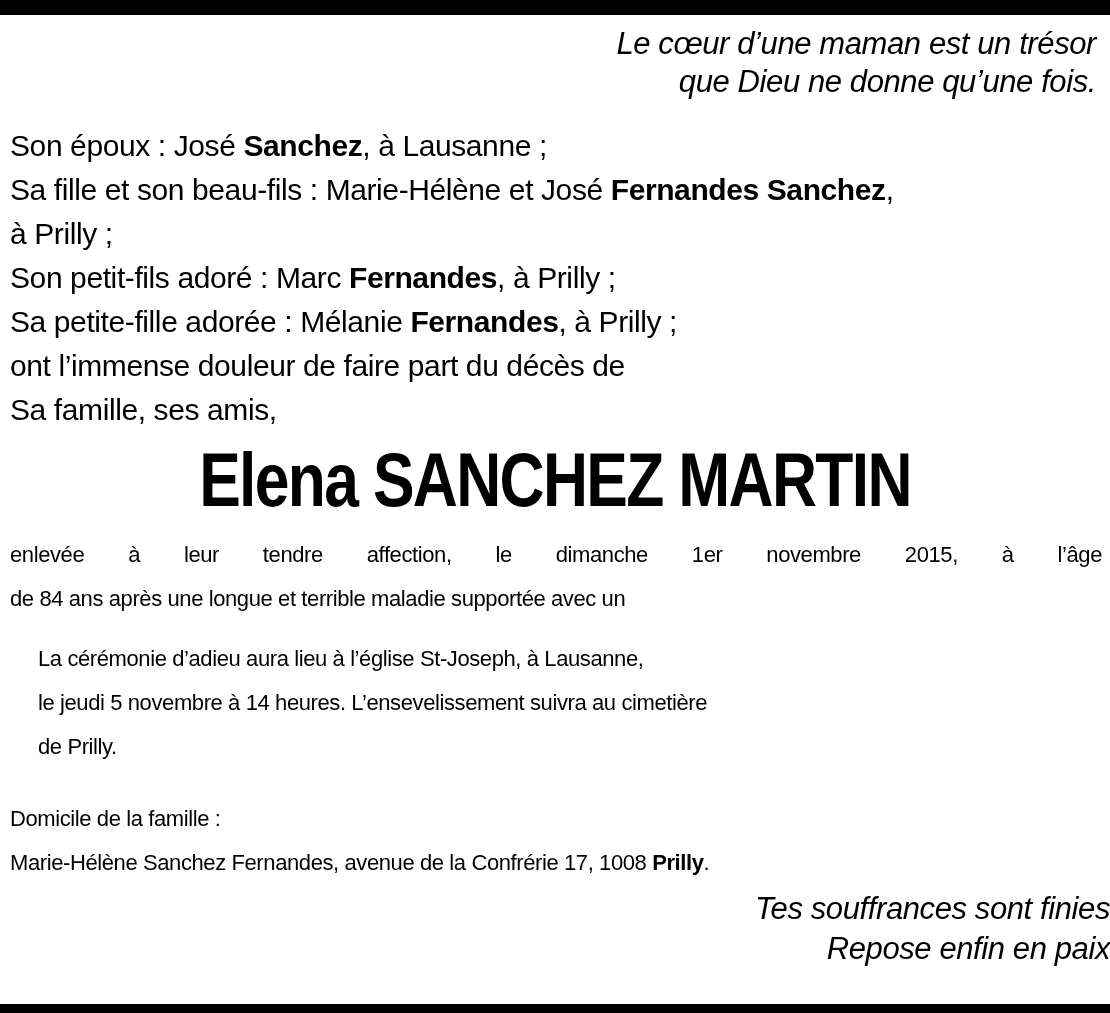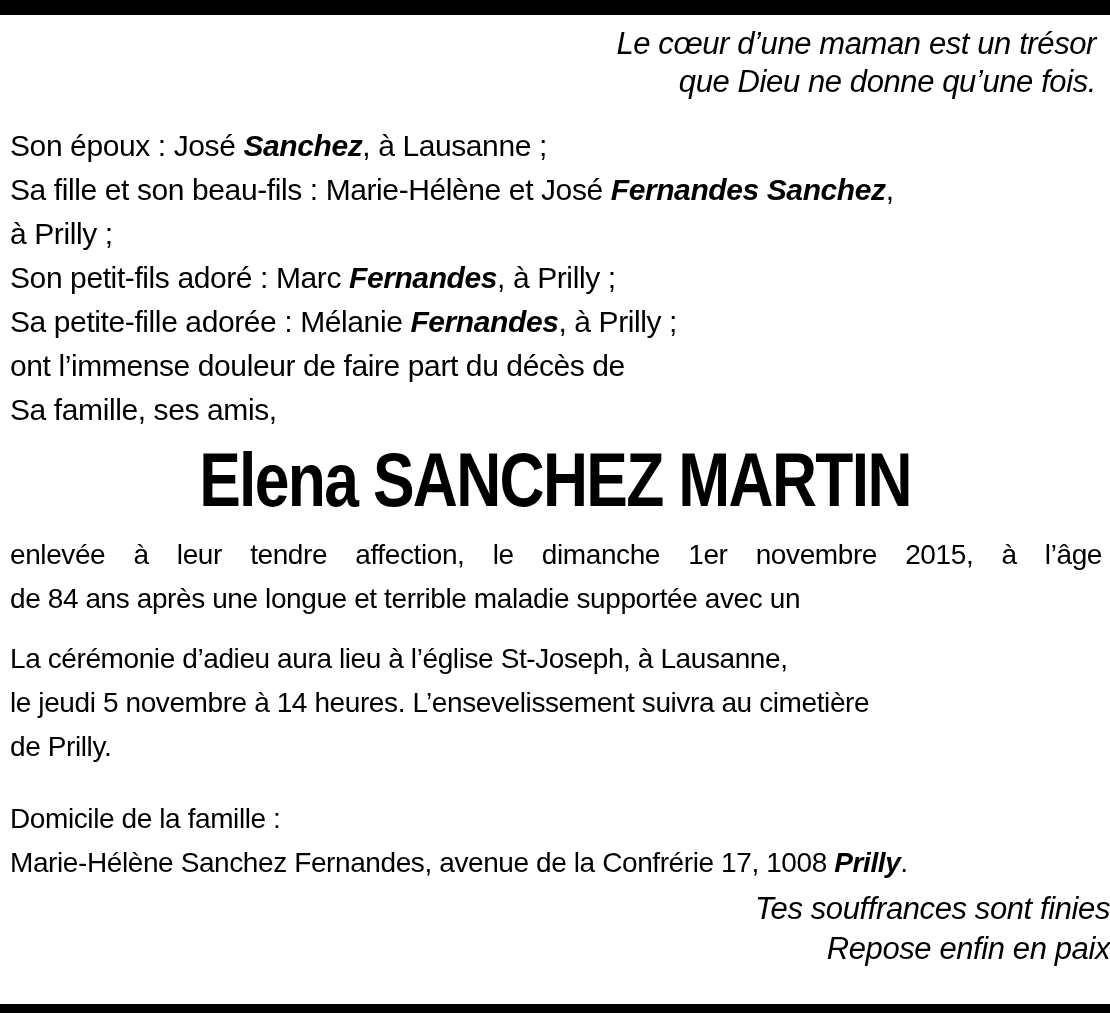--- a/index.html
+++ b/index.html
@@ -48,26 +48,26 @@
     line-height: 80px;
     font-weight: bold;
     letter-spacing: -2px;
     transform: scaleX(0.82);
     transform-origin: 50% 50%;
     white-space: nowrap;
   }
 
   .para {
     padding: 0 8px 0 10px;
-    font-size: 28px;
+    font-size: 22px;
     line-height: 44px;
     letter-spacing: -0.4px;
   }
   .para-death { margin-top: 13px; }
-  .para-ceremony { margin-top: 16px; }
+  .para-ceremony { margin-top: 16px; margin-left: 28px; }
   .para-domicile { margin-top: 28px; }
 
   .closing {
     margin-top: 4px;
     text-align: right;
     font-style: italic;
     font-size: 31px;
     line-height: 40px;
     letter-spacing: -0.4px;
   }
@@ -75,21 +75,21 @@
   .line { white-space: nowrap; }
   .justify .line {
     white-space: normal;
     text-align: justify;
     text-align-last: justify;
   }
   .justify .line:last-child {
     text-align: left;
     text-align-last: auto;
   }
-  .b { font-weight: bold; font-style: italic; }
+  .b { font-weight: bold; }
 </style>
 </head>
 <body>
 
 <div class="notice">
   <div class="bar bar-top"></div>
 
   <div class="epigraph">
       <div class="line"><span>Le cœur d’une maman est un trésor</span></div>
       <div class="line"><span>que Dieu ne donne qu’une fois.</span></div>

